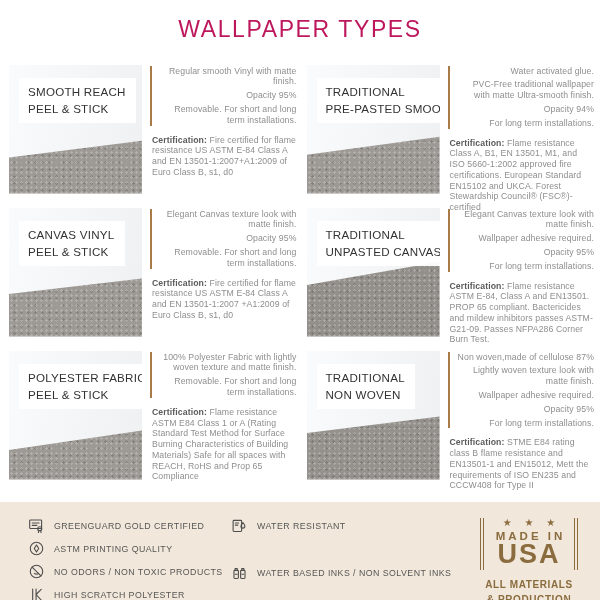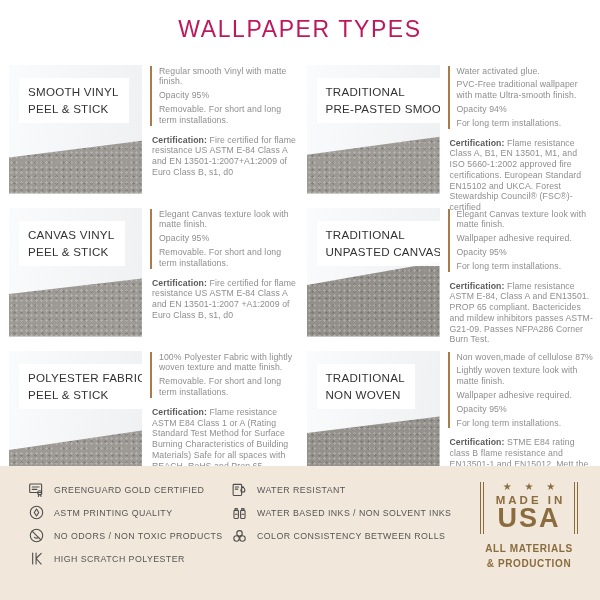--- a/index.html
+++ b/index.html
@@ -31,32 +31,32 @@
   .v5 .floor { clip-path:polygon(0 77%,100% 62%,100% 100%,0 100%); }
   .v6 .floor { clip-path:polygon(0 64%,100% 51%,100% 100%,0 100%); background-color:#95928e; }
   .photo-label { position:absolute; top:13px; left:10px; background:rgba(255,255,255,.95);
                  padding:5px 10px 6px 9px; font-size:11.6px; line-height:1.5;
                  color:#323232; letter-spacing:.25px; white-space:nowrap; }
 
   
   .info { flex:1; padding-top:1px; }
   .desc { border-left:2px solid #a97b48; padding-left:7px; }
   .desc p { font-size:8.7px; line-height:1.24; color:#8e8e8e; letter-spacing:.1px;
-            margin-bottom:3px; }
+            margin-bottom:3px;text-align:right; }
   .desc p:last-child { margin-bottom:0; }
   .cert { margin-top:9px; font-size:8.7px; line-height:1.24; color:#8e8e8e;
           letter-spacing:.1px; padding-left:2px; }
   .cert b { color:#5a5a5a; font-weight:700;text-align:center; }
 
   
-  .footer { position:absolute; left:0; right:0; bottom:0; height:134px;
+  .footer { position:absolute; left:0; right:0; bottom:0; height:98px;
             background:#f1e7da; display:flex; padding:15px 10px 0 28px; }
   .feat-col { display:flex; flex-direction:column; }
   .feat-col.left  { width:203px; }
-  .feat-col.mid   { width:237px; }
+  .feat-col.mid   { width:237px;gap:24px; }
   .feat { display:flex; align-items:center; margin-bottom:6px; height:17px; }
   .feat svg { width:17px; height:17px; flex:0 0 17px; margin-right:9px;
               stroke:#4e4e4e; fill:none; stroke-width:1.3; stroke-linecap:round;
               stroke-linejoin:round; }
   .feat span { font-size:8.8px; color:#565656; letter-spacing:.45px; }
 
   .badge-col { flex:1; text-align:center; color:#8a6c3e; padding-top:1px; }
   .badge-core { display:inline-block; border-left:4px double #8a6c3e;
                 border-right:4px double #8a6c3e; padding:0 9px 2px; }
   .stars { font-size:10px; letter-spacing:5px; line-height:1; padding-left:5px; }
@@ -72,21 +72,21 @@
 <div class="page">
 
   <h1 class="title">WALLPAPER TYPES</h1>
 
   <div class="grid">
 
     <section class="panel v1">
       <div class="photo">
         <div class="floor"></div>
         <div class="photo-label">
-          <div>SMOOTH VINYL</div>
+          <div>SMOOTH REACH</div>
           <div>PEEL &amp; STICK</div>
         </div>
       </div>
       <div class="info">
         <div class="desc">
           <p>Regular smooth Vinyl with matte finish.</p>
           <p>Opacity 95%</p>
           <p>Removable.  For short and long term installations.</p>
         </div>
         <p class="cert"><b>Certification:</b> <span>Fire certified for flame resistance US ASTM E-84 Class A and EN 13501-1:2007+A1:2009 of Euro Class B, s1, d0</span></p>

